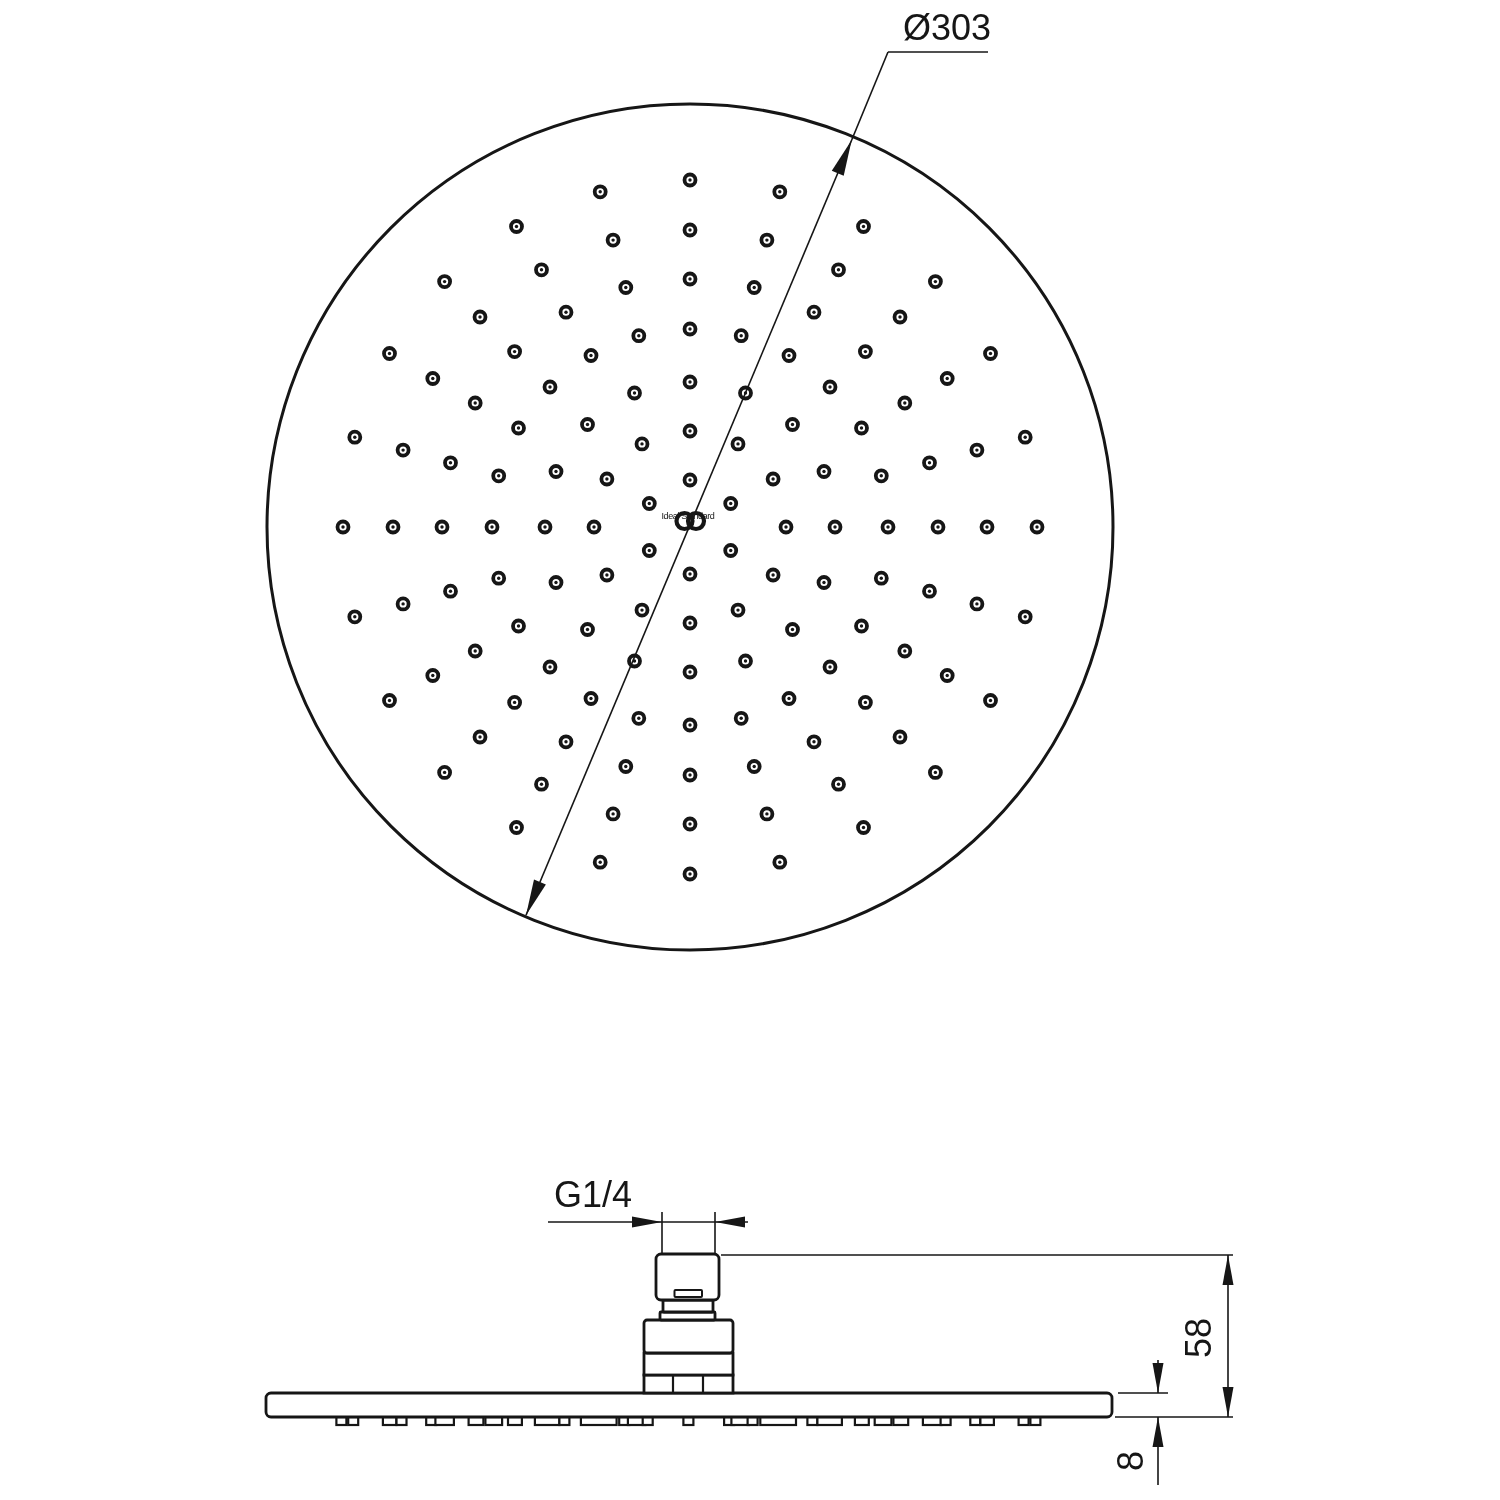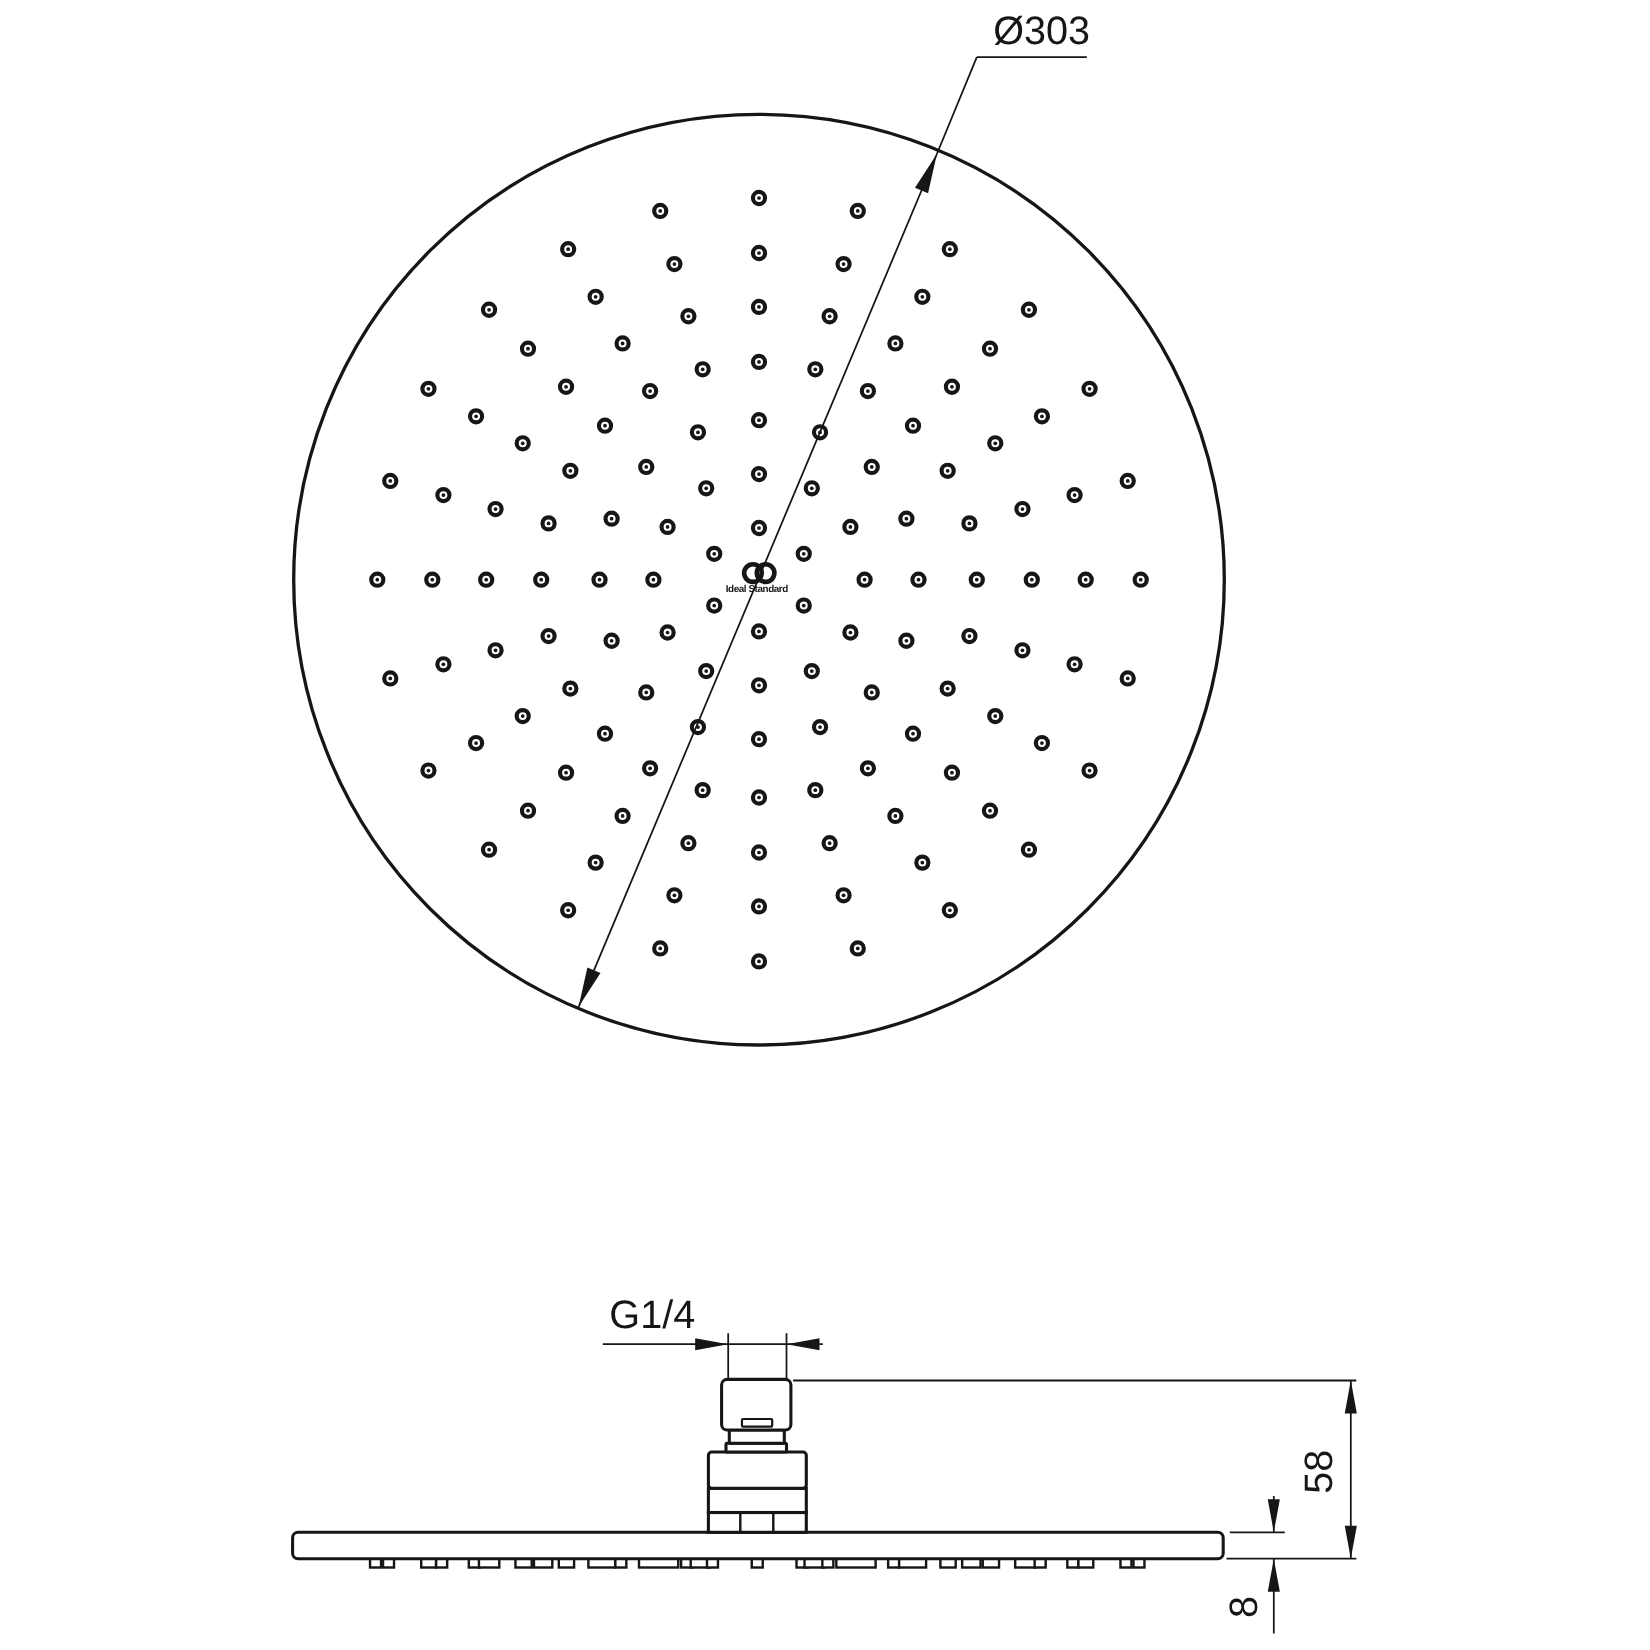--- a/index.html
+++ b/index.html
@@ -29,23 +29,23 @@
     font-size: 36px;
     color: #161616;
     white-space: nowrap;
     line-height: 1;
   }
   #label-dia  { left: 947px;  top: 28px; }
   #label-g    { left: 593px;  top: 1195px; }
   #label-58   { left: 1199px; top: 1338px; transform: translate(-50%,-50%) rotate(-90deg); }
   #label-8    { left: 1131px; top: 1461px; transform: translate(-50%,-50%) rotate(-90deg); }
   #logo-text  {
-    left: 688px; top: 536px;
+    left: 688px; top: 516px;
     font-size: 9px;
-    font-weight: bold;
+    font-weight: normal;
     letter-spacing: -0.4px;
   }
 </style>
 </head>
 <body>
 
 <div id="canvas">
   <svg id="drawing" width="1500" height="1500" viewBox="0 0 1500 1500">
       <g>
         <circle cx="690" cy="527" r="423" fill="none" stroke="#161616" stroke-width="3"></circle>

